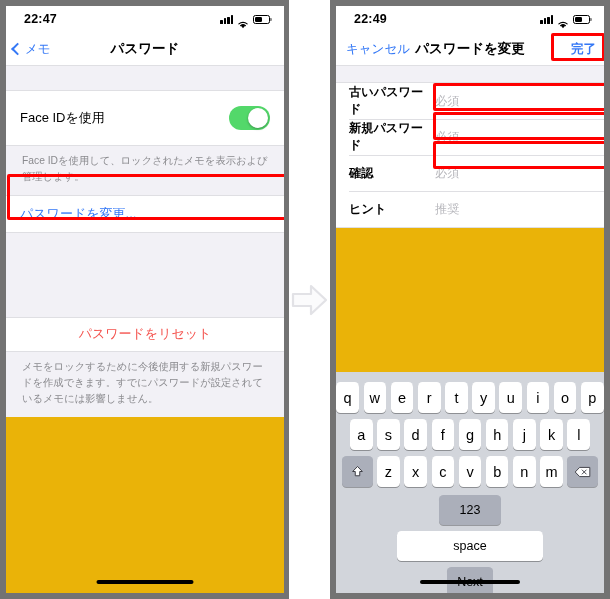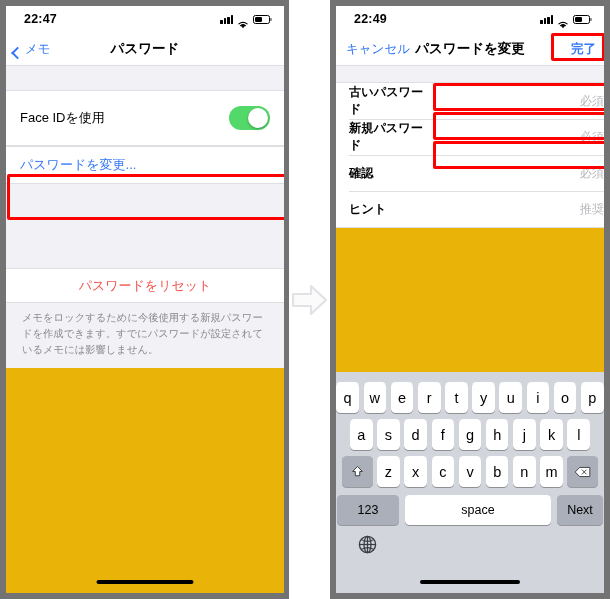--- a/index.html
+++ b/index.html
@@ -43,21 +43,21 @@
 
   
   .navbar {
     position:relative; height:34px; background:#fff;
     display:flex; align-items:center; justify-content:center;
     border-bottom:1px solid #dfdfe3;
   }
   .nav-title { font-size:13.5px; font-weight:700; color:#000; }
   .nav-left {
     position:absolute; left:7px; top:50%; transform:translateY(-50%);
-    display:flex; align-items:flex-end; gap:1px;
+    display:flex; align-items:center; gap:1px;
     font-size:12.5px; color:#3478f6;
   }
   .chev { width:9px; height:9px; border-left:2.1px solid #3478f6; border-bottom:2.1px solid #3478f6;
           transform: rotate(45deg); margin-right:2px; }
   .nav-right {
     position:absolute; right:8px; top:50%; transform:translateY(-50%);
     font-size:12.5px; color:#3478f6; font-weight:700;font-family:Liberation Mono, monospace;
   }
   .nav-cancel { position:absolute; left:10px; top:50%; transform:translateY(-50%);
                 font-size:12.5px; color:#3478f6; }
@@ -82,21 +82,21 @@
   .toggle { position:absolute; right:14px; top:50%; transform:translateY(-50%);
             width:41px; height:24px; border-radius:12px; background:#53d86a; }
   .toggle .knob { position:absolute; right:1.6px; top:1.6px; width:20.8px; height:20.8px;
                   border-radius:50%; background:#fff; box-shadow:0 1px 2.5px rgba(0,0,0,.33); }
 
   
   .redbox { position:absolute; border:3px solid #ff0000; border-radius:2px; pointer-events:none; }
 
   
   .form-group { background:#fff; border-top:1px solid #dfdfe3; }
-  .form-row { display:flex; align-items:center; height:36px; padding-left:13px; position:relative;justify-content:space-between; }
+  .form-row { display:flex; align-items:center; height:36px; padding-left:13px; position:relative; }
   .form-row + .form-row::before{
     content:""; position:absolute; left:13px; right:0; top:0; height:1px; background:#dfdfe3;
   }
   .form-label { font-size:12.2px; color:#000; font-weight:700; width:86px; flex:0 0 auto; }
   .form-value { font-size:12.2px; color:#b8b8bd; }
   .form-group-bottom { border-bottom:1px solid #dfdfe3; }
 
   
   .arrow-wrap { position:absolute; left:289px; top:0; width:41px; height:599px;
                 display:flex; align-items:center; justify-content:center; background:#fff; }
@@ -110,21 +110,21 @@
     height:31px;
   }
   .row1 { padding-top:10px; gap:4.6px; }
   .row1 .key { width:22.6px; }
   .row2 { padding-top:6px; gap:4.6px; }
   .row2 .key { width:22.6px; }
   .row3 { padding-top:6px; gap:4.6px; }
   .row3 .key { width:22.6px; }
   .key.mod { background:#abafba; box-shadow:0 1px 0 rgba(0,0,0,.28); }
   .key.wide-mod { width:31px; }
-  .row4 { padding-top:8px; gap:6px; align-items:center; }
+  .row4 { padding-top:8px; gap:6px; align-items:center;flex-direction:column; }
   .row4 .key { height:30px; font-size:12.5px; }
   .key-123 { width:62px; }
   .key-space { width:146px; }
   .key-next { width:46px; }
   .globe-row { padding-top:10px; padding-left:22px; }
 
   
   .home-ind { position:absolute; bottom:9px; left:50%; transform:translateX(-50%);
               width:97px; height:4px; border-radius:2px; background:#000; }
   #phone-right .home-ind { width:100px; }
@@ -171,20 +171,21 @@
 
     <div class="gap" style="height:24px"></div>
 
     <div class="cell" style="height:56px">
       <span class="cell-label">Face IDを使用</span>
       <div class="toggle">
           <div class="knob"></div>
         </div>
     </div>
 
+    <div class="footnote">Face IDを使用して、ロックされたメモを表示および管理します。</div>
 
     <div class="cell link-cell">
       <span class="link-text">パスワードを変更...</span>
     </div>
 
     <div class="gap" style="height:84px"></div>
 
     <div class="cell reset-cell">
       <span class="reset-text">パスワードをリセット</span>
     </div>

